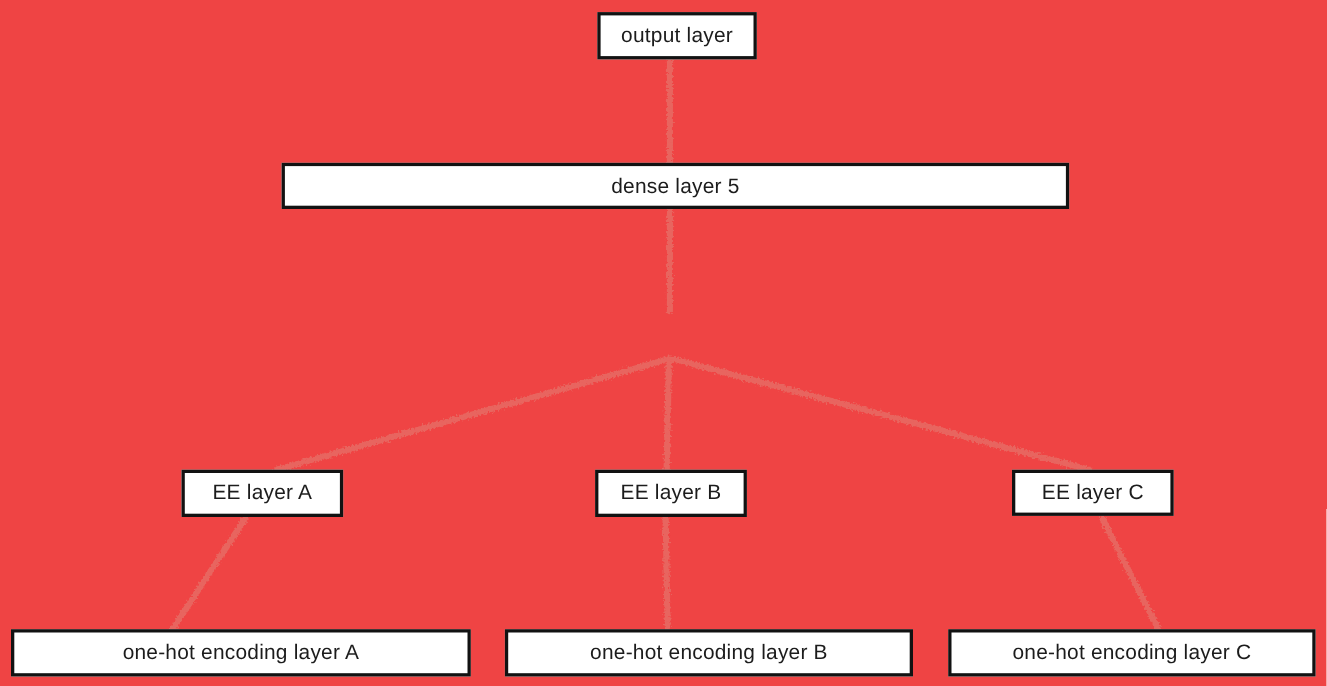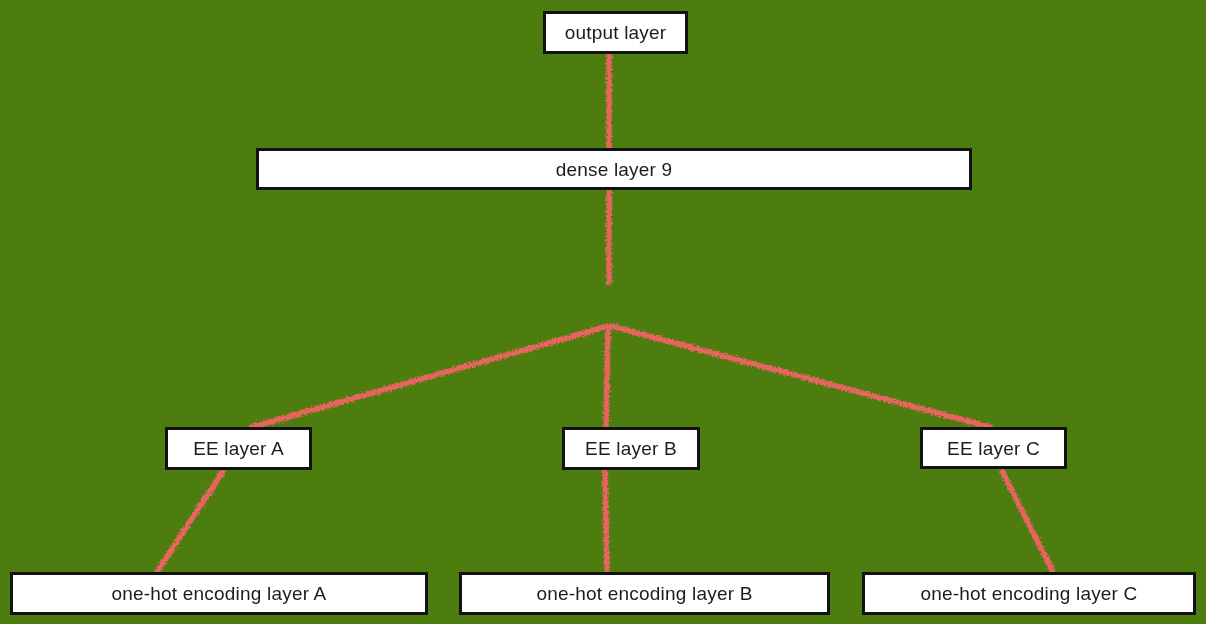--- a/index.html
+++ b/index.html
@@ -5,21 +5,21 @@
   html, body {
     margin: 0;
     padding: 0;
     background: #ffffff;
     font-family: "Liberation Sans", "DejaVu Sans", sans-serif;
   }
   .canvas {
     position: relative;
     width: 1206px;
     height: 624px;
-    background: #4d7c0f;
+    background: #ef4444;
     overflow: hidden;
   }
   .edges-svg {
     position: absolute;
     left: 0;
     top: 0;
     width: 1206px;
     height: 624px;
     z-index: 1;
   }
@@ -36,21 +36,21 @@
     color: #1c1c1c;
     letter-spacing: 0.2px;
     z-index: 2;
     white-space: nowrap;
   }
   
   .n-output  { left: 543px; top: 11px;  width: 145px; height: 43px; }
   .n-dense1  { left: 256px; top: 148px; width: 716px; height: 42px; }
   .n-dense0  { left: 256px; top: 283px; width: 716px; height: 42px; }
   .n-eea     { left: 165px; top: 427px; width: 147px; height: 43px; align-items: center; }
-  .n-eeb     { left: 562px; top: 427px; width: 138px; height: 43px; }
+  .n-eeb     { left: 541px; top: 427px; width: 138px; height: 43px; }
   .n-eec     { left: 920px; top: 427px; width: 147px; height: 42px; }
   .n-oha     { left: 10px;  top: 572px; width: 418px; height: 43px; }
   .n-ohb     { left: 459px; top: 572px; width: 371px; height: 43px; }
   .n-ohc     { left: 862px; top: 572px; width: 334px; height: 43px; }
 </style>
 </head>
 <body>
 
 <div class="canvas">
 
@@ -82,21 +82,21 @@
         <path d="M1003.5,472 L1054,571"></path>
       </g>
     </g>
   </svg>
 
   <div class="node n-output">
     <span>output layer</span>
   </div>
 
   <div class="node n-dense1">
-    <span>dense layer 9</span>
+    <span>dense layer 5</span>
   </div>
 
 
   <div class="node n-eea">
     <span>EE layer A</span>
   </div>
 
   <div class="node n-eeb">
     <span>EE layer B</span>
   </div>

